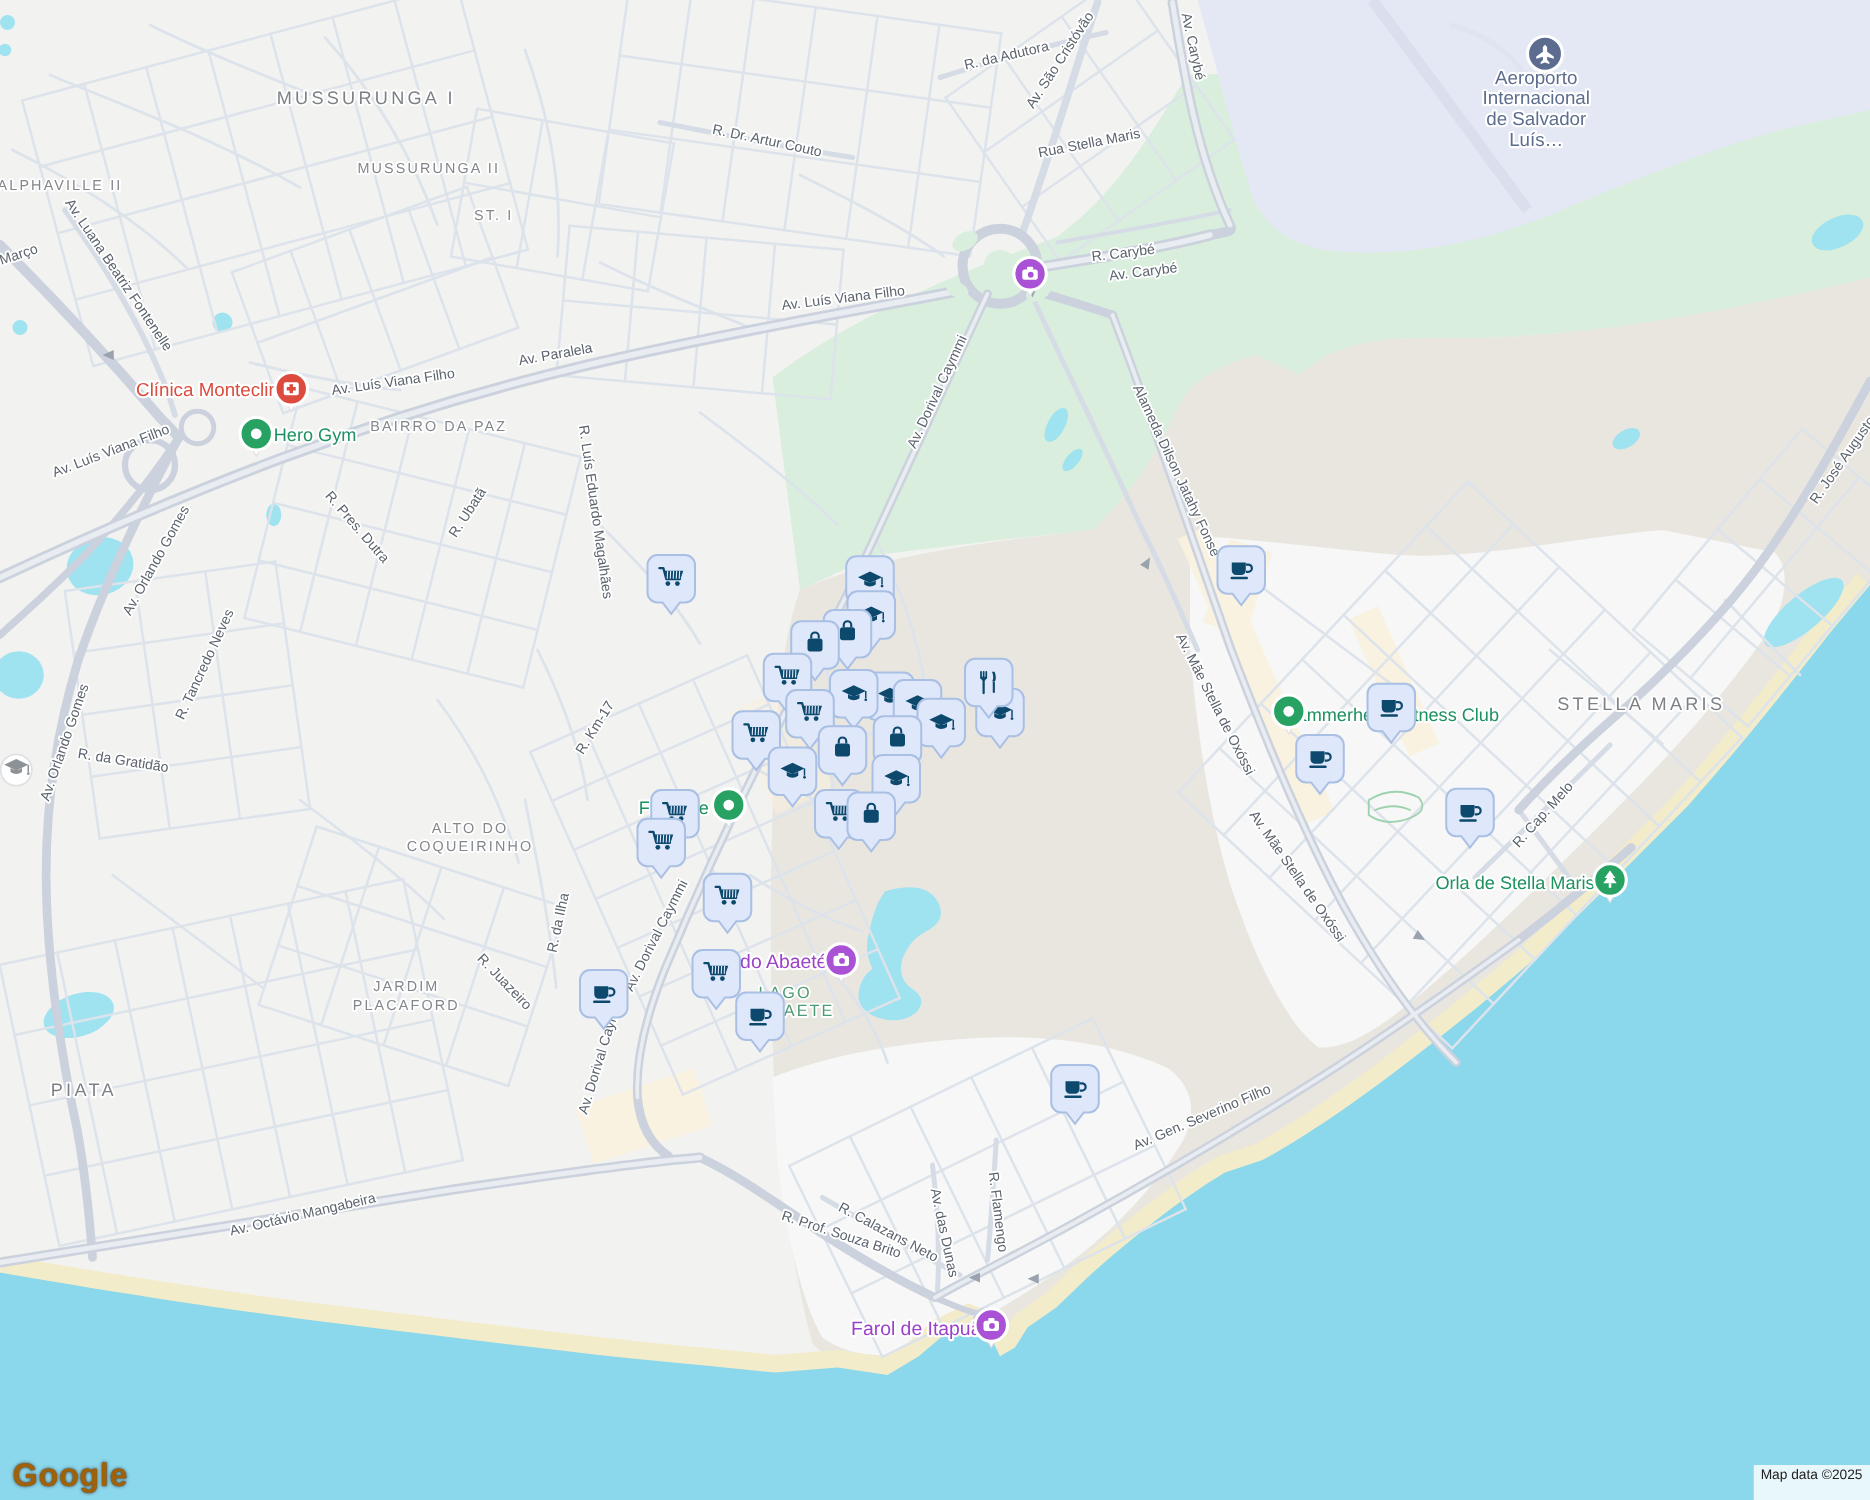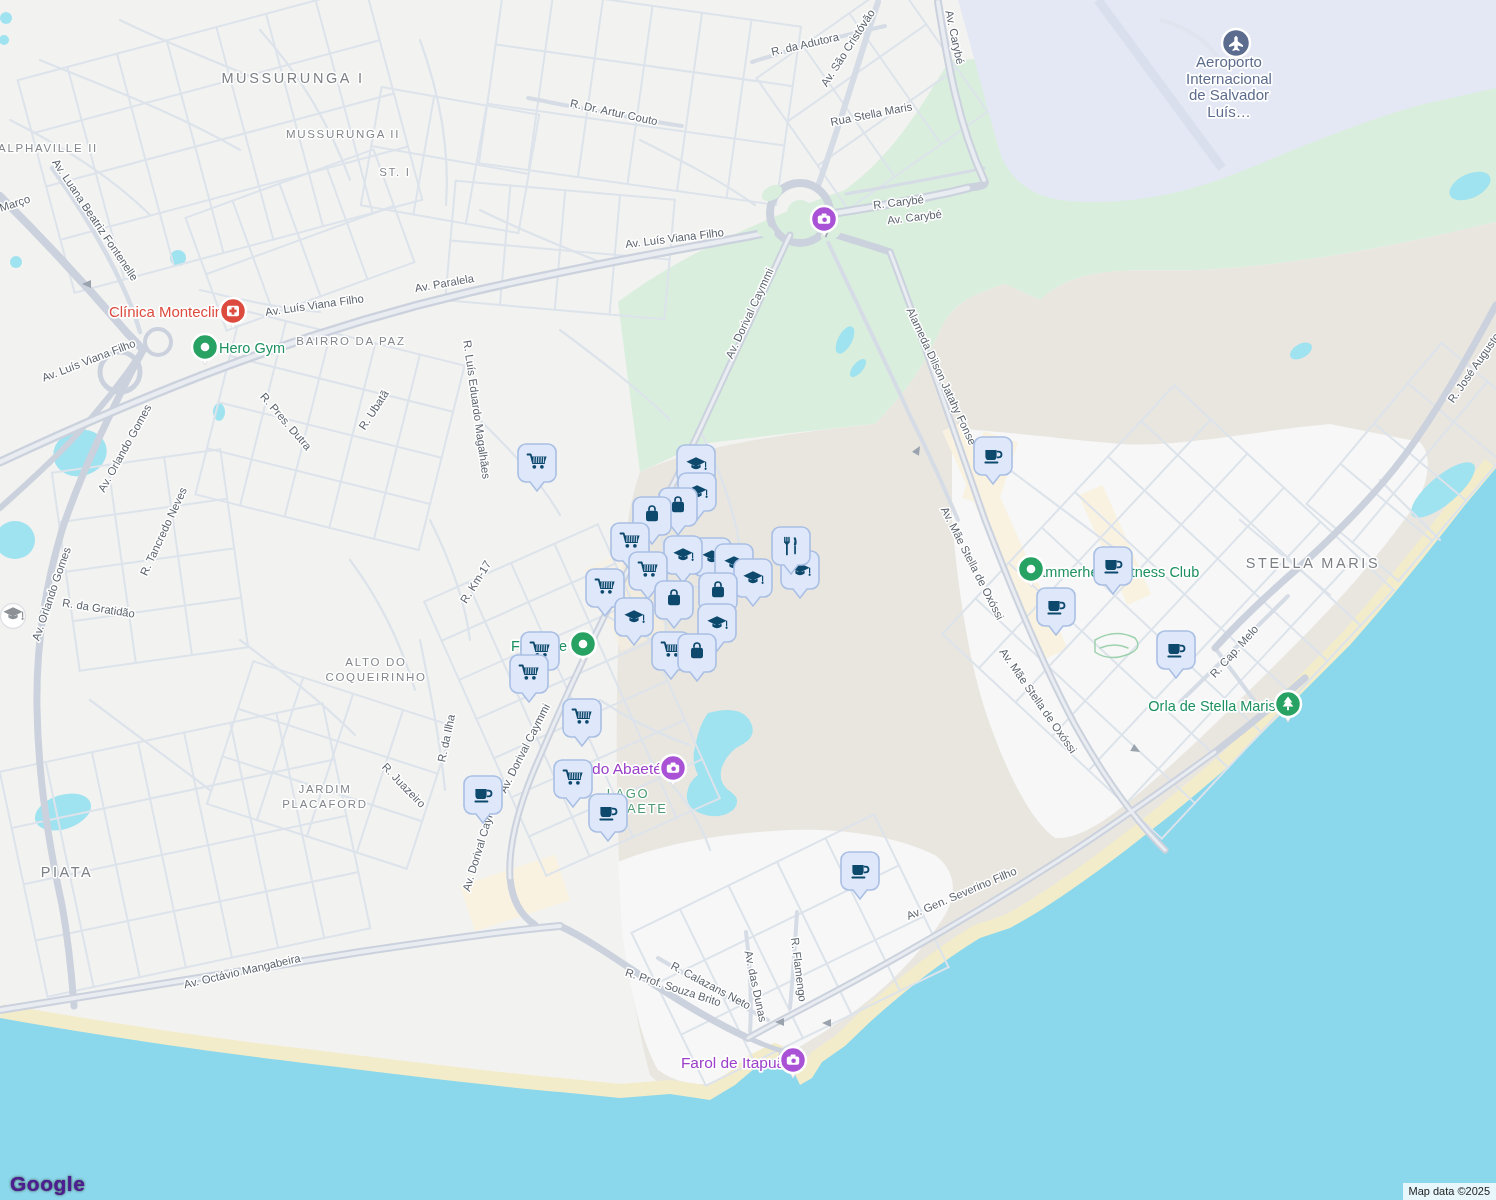--- a/index.html
+++ b/index.html
@@ -9,24 +9,24 @@
   .lbl{font-family:"Liberation Sans",sans-serif;paint-order:stroke;stroke:#ffffff;stroke-width:3px;
        stroke-linejoin:round;text-anchor:middle;}
   .area-lg{fill:#7d8186;font-size:14.5px;letter-spacing:2.6px;font-weight:500;}
   .area-sm{fill:#83878c;font-size:11.5px;letter-spacing:1.7px;font-weight:500;}
   .road{fill:#5c646e;font-size:11.3px;}
   .park{fill:#4d9b72;font-size:13px;letter-spacing:1.6px;font-weight:500;}
   .poi-green{fill:#1e9160;font-size:14.5px;font-weight:500;stroke-width:3.4px;}
   .poi-purple{fill:#9c41c9;font-size:15.5px;font-weight:500;stroke-width:3.4px;}
   .poi-red{fill:#dc4b3e;font-size:15px;font-weight:500;stroke-width:3.4px;}
   .poi-air{fill:#5d6d8d;font-size:15px;font-weight:500;stroke-width:3.4px;}
-  #google-logo{position:absolute;left:10px;bottom:4px;font-size:21px;font-weight:700;
-       color:#4c1d95;text-shadow:0 0 3px rgba(68,68,68,.9),0 0 1px rgba(68,68,68,.9);letter-spacing:.5px;}
+  #google-logo{position:absolute;left:10px;bottom:4px;font-size:26px;font-weight:700;
+       color:#a16207;text-shadow:0 0 3px rgba(68,68,68,.9),0 0 1px rgba(68,68,68,.9);letter-spacing:.5px;}
   #attribution{position:absolute;right:0;bottom:0;background:rgba(255,255,255,.8);
-       color:#222;font-size:11px;padding:2px 6px 3px 6px;}
+       color:#222;font-size:11px;padding:2px 6px 14px 6px;}
 </style>
 </head>
 <body>
 
 <div id="stage">
 <svg id="map" width="1496" height="1200" viewBox="0 0 1496 1200" xmlns="http://www.w3.org/2000/svg">
 
   <g id="areas-layer">
     <rect x="0" y="0" width="1496" height="1200" fill="#f2f2f0"></rect>
 

